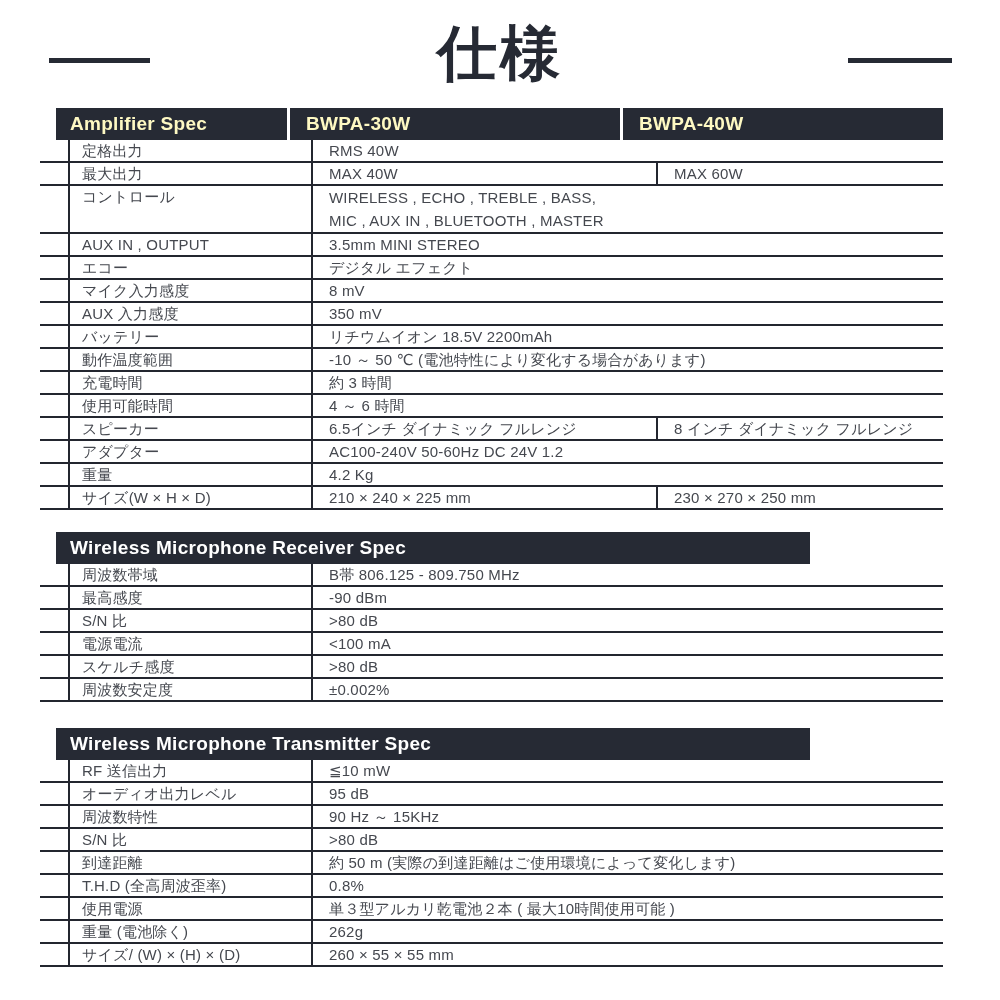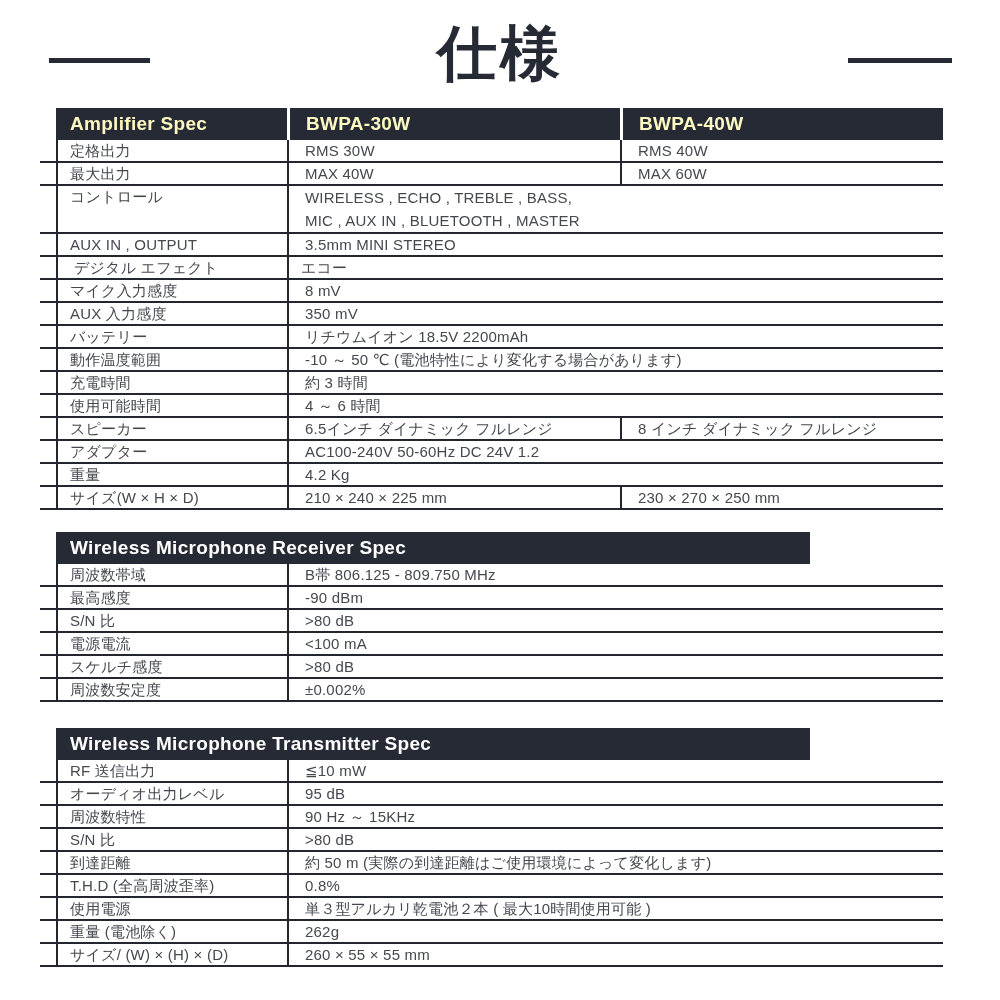--- a/index.html
+++ b/index.html
@@ -15,21 +15,21 @@
 
   
   .spec-table{width:903px;}
   .thead{display:grid;grid-template-columns:231px 333px 1fr;margin-left:16px;height:32px;}
   .hcell{background:#262a34;color:#fef9c3;font-weight:700;font-size:19px;line-height:32px;
          padding-left:14px;box-sizing:border-box;white-space:nowrap;overflow:hidden;letter-spacing:.3px;}
   .hcell + .hcell{border-left:3px solid #ffffff;padding-left:16px;}
   .bar-header{margin-left:16px;width:754px;height:32px;background:#262a34;color:#ffffff;
          font-weight:700;font-size:19px;line-height:32px;padding-left:14px;box-sizing:border-box;letter-spacing:.3px;}
 
-  .row{display:grid;grid-template-columns:16px 231px 333px 1fr;border-bottom:2px solid #23262f;}
+  .row{display:grid;grid-template-columns:16px 231px 333px 1fr;border-bottom:2px solid #23262f;gap:12px;}
   .row.span,.row.kv{grid-template-columns:16px 231px 1fr;}
   .cell{box-sizing:border-box;font-size:15px;line-height:21px;white-space:nowrap;overflow:hidden;letter-spacing:.2px;}
   .cell.label{border-left:2px solid #23262f;padding-left:12px;}
   .cell.value{border-left:2px solid #23262f;padding-left:16px;}
   .cell.value div{line-height:23px;}
 
   .gap-sm{height:22px;}
   .gap-md{height:26px;}
 </style>
 </head>
@@ -46,21 +46,20 @@
   <section class="spec-table">
     <div class="thead">
       <div class="hcell">Amplifier Spec</div>
       <div class="hcell">BWPA-30W</div>
       <div class="hcell">BWPA-40W</div>
     </div>
     <div id="amp-body">
         <div class="row">
           <div class="gutter"></div>
           <div class="cell label">定格出力</div>
-          <div class="cell value">RMS 30W</div>
           <div class="cell value">RMS 40W</div>
         </div>
         <div class="row">
           <div class="gutter"></div>
           <div class="cell label">最大出力</div>
           <div class="cell value">MAX 40W</div>
           <div class="cell value">MAX 60W</div>
         </div>
         <div class="row span">
           <div class="gutter"></div>
@@ -70,22 +69,22 @@
             <div>MIC , AUX IN , BLUETOOTH , MASTER</div>
           </div>
         </div>
         <div class="row span">
           <div class="gutter"></div>
           <div class="cell label">AUX IN , OUTPUT</div>
           <div class="cell value">3.5mm MINI STEREO</div>
         </div>
         <div class="row span">
           <div class="gutter"></div>
+          <div class="cell label">エコー</div>
           <div class="cell value">デジタル エフェクト</div>
-          <div class="cell label">エコー</div>
         </div>
         <div class="row span">
           <div class="gutter"></div>
           <div class="cell label">マイク入力感度</div>
           <div class="cell value">8 mV</div>
         </div>
         <div class="row span">
           <div class="gutter"></div>
           <div class="cell label">AUX 入力感度</div>
           <div class="cell value">350 mV</div>

